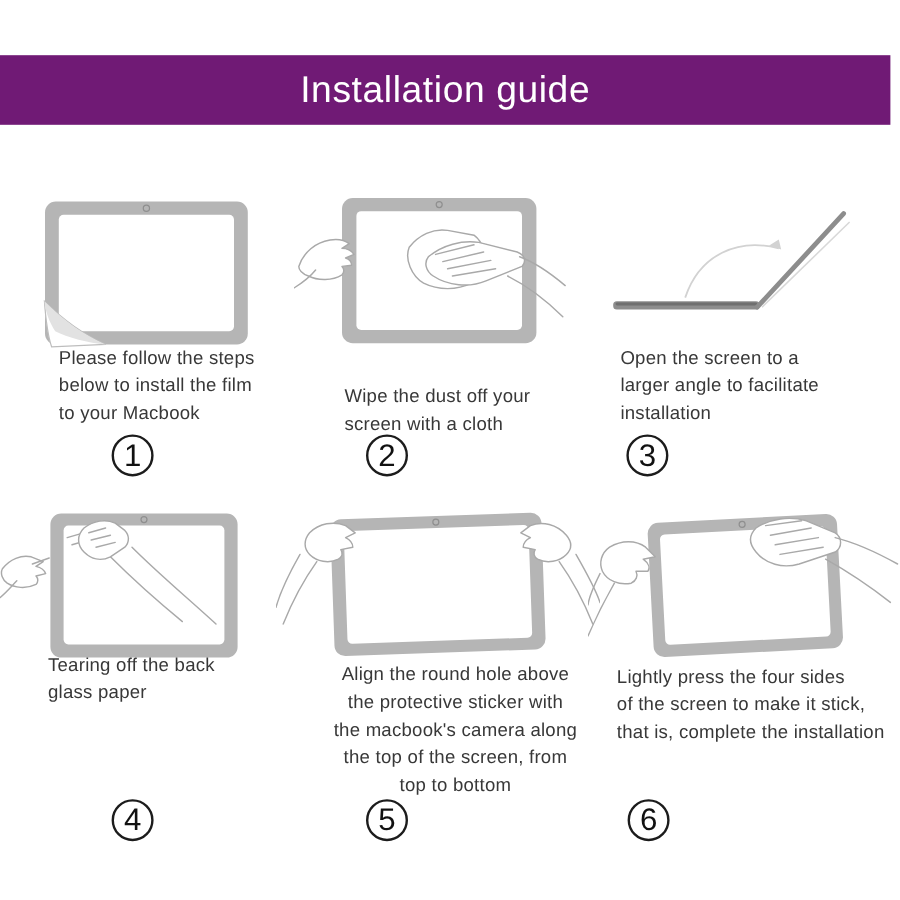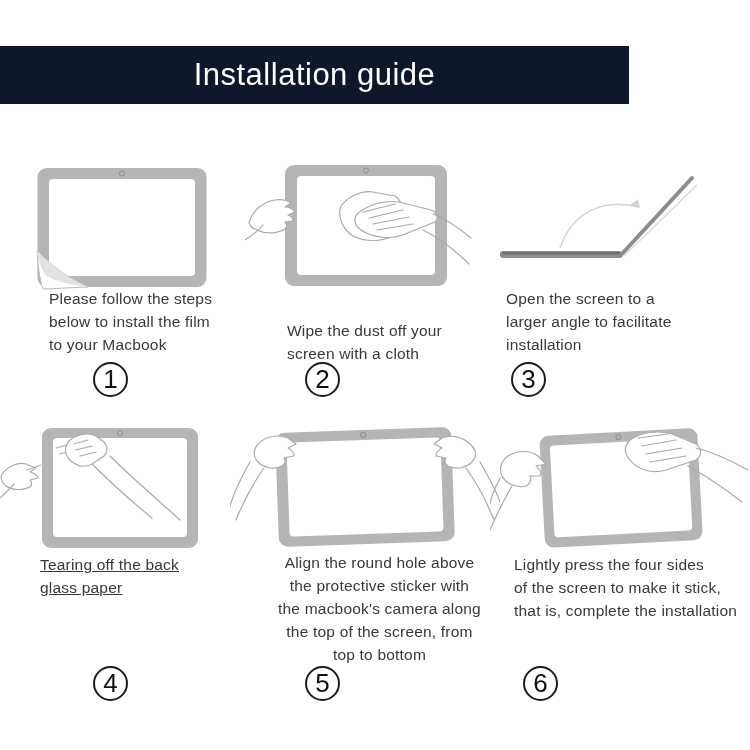--- a/index.html
+++ b/index.html
@@ -1,41 +1,41 @@
 <!DOCTYPE html>
 <html><head>
 <meta charset="utf-8">
 <style>
   * { margin:0; padding:0; box-sizing:border-box; }
   html,body { background:#ffffff; }
   body { width:750px; height:750px; font-family:"Liberation Sans", sans-serif; position:relative; }
   .page { position:absolute; left:0; top:0; width:750px; height:750px; background:#ffffff; overflow:hidden; }
 
   .banner {
-    position:absolute; left:0; top:46px; width:629px; height:58px;
-    background:#0f172a; display:flex; align-items:center; justify-content:center;
+    position:absolute; left:0; top:46px; width:742px; height:58px;
+    background:#701a75; display:flex; align-items:center; justify-content:center;
   }
   .banner-title { color:#ffffff; font-size:31px; font-weight:400; letter-spacing:0.5px; }
 
   .step { position:absolute; }
   .illus { position:absolute; }
   .caption {
     position:absolute; font-size:15.5px; line-height:23px; color:#383838;
     white-space:pre-line; letter-spacing:0.2px;
   }
   .numcircle {
     position:absolute; width:35px; height:35px; border:2px solid #1c1c1c; border-radius:50%;
     display:flex; align-items:center; justify-content:center;
     font-size:26px; color:#111111; font-weight:400; background:#ffffff;
   }
 
   
   .s1 { left:0;   top:160; width:250px; height:250px; }
   .s2 { left:250px; top:160px; width:250px; height:250px; }
-  .s3 { left:489px; top:160px; width:250px; height:250px;text-decoration:underline; }
+  .s3 { left:500px; top:160px; width:250px; height:250px;text-decoration:underline; }
   .s4 { left:0;   top:420px; width:230px; height:300px; }
   .s5 { left:230px; top:420px; width:270px; height:300px;text-align:center; }
   .s6 { left:490px; top:420px; width:260px; height:300px; }
   .s1,.s2,.s3 { top:160px; }
 </style>
 </head>
 <body>
 
 <div class="page">
 
@@ -112,21 +112,21 @@
       <g stroke="#a9a9a9" fill="#ffffff" stroke-width="1.2" stroke-linejoin="round" stroke-linecap="round">
         <path d="M70,14 C78,8 88,6 96,10 L104,16 C108,20 108,26 104,30 L92,38 C84,42 76,40 70,34 C64,28 64,20 70,14 Z"></path>
         <path d="M74,18 L88,14 M76,24 L92,20 M80,30 L96,26" fill="none"></path>
       </g>
       <g stroke="#a9a9a9" fill="#ffffff" stroke-width="1.2" stroke-linejoin="round" stroke-linecap="round">
         <path d="M2,48 C8,40 18,36 26,38 L36,42 L30,46 C34,47 37,49 38,52 L30,54 C32,56 32,59 30,61 C22,65 12,64 6,60 C2,57 0,52 2,48 Z"></path>
         <path d="M0,72 C6,67 10,62 14,58" fill="none"></path>
         <path d="M27,44 L41,39" fill="none"></path>
       </g>
     </svg>
-    <div class="caption" style="left:40px; top:133px; width:185px;text-decoration:underline;">Tearing off the back
+    <div class="caption" style="left:40px; top:123px; width:185px;">Tearing off the back
 glass paper</div>
     <div class="numcircle" style="left:93px; top:246px;">4</div>
   </div>
 
   <div class="step s5">
     <svg class="illus" style="left:0; top:2px;" width="270" height="130" viewBox="0 0 270 130">
       <g transform="rotate(-2 135 65)">
         <rect x="47" y="8" width="176" height="114" rx="9" fill="#b5b5b5"></rect>
         <rect x="58" y="18" width="154" height="94" rx="4" fill="#ffffff"></rect>
         <circle cx="135" cy="13" r="2.5" fill="#b5b5b5" stroke="#8f8f8f" stroke-width="1"></circle>

